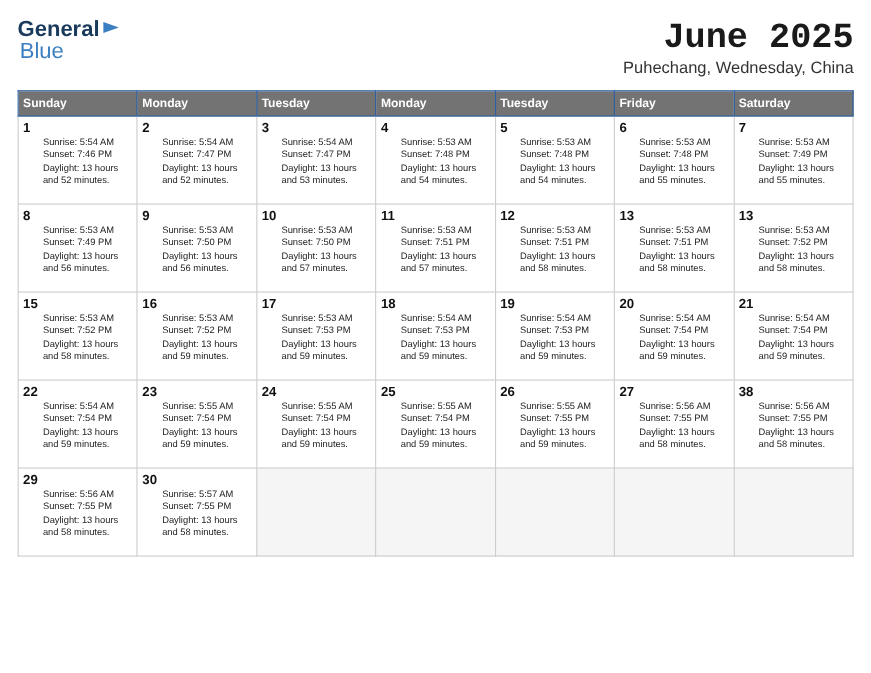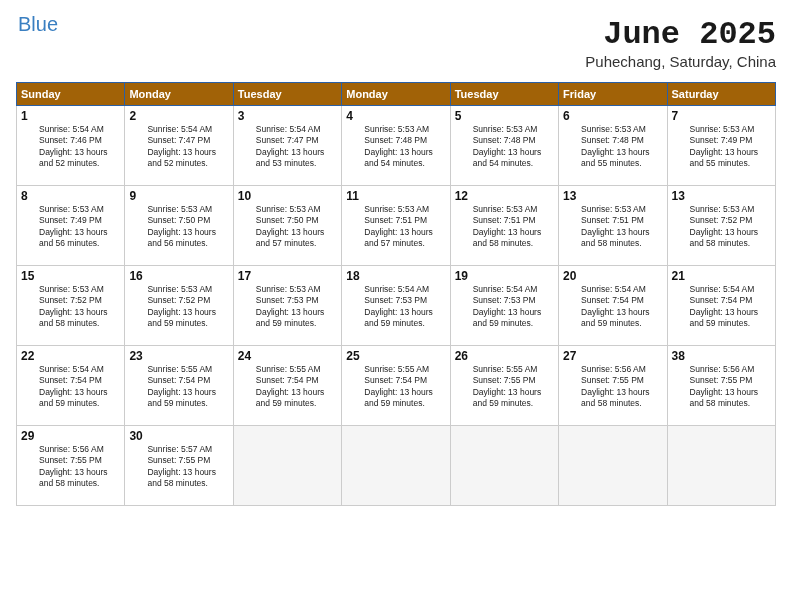--- a/index.html
+++ b/index.html
@@ -34,21 +34,21 @@
     .location {
       font-size: 15px;
       color: #333;
     }
     .calendar {
       width: 100%;
       border-collapse: collapse;
       font-size: 9px;
     }
     .calendar th {
-      background: #a16207;
+      background: #737373;
       color: #fff;
       padding: 5px 4px;
       text-align: left;
       font-size: 11px;
       font-weight: bold;
       border: 1px solid #2a5fa5;
     }
     .calendar td {
       border: 1px solid #ccc;
       vertical-align: top;
@@ -87,26 +87,32 @@
       font-size: 20px;
     }
   </style>
 </head>
 <body>
 
 <div class="page">
   <div class="header">
     <div class="logo-wrapper">
       <div>
+        <div style="display:flex;align-items:center;">
+          <span class="logo-general">General</span>
+          <svg width="18" height="18" viewBox="0 0 18 18" style="margin-top:-6px;margin-left:2px;">
+            <polygon points="2,4 16,9 2,14" fill="#3a7fc1"></polygon>
+          </svg>
+        </div>
         <span class="logo-blue" style="color:#3a7fc1;font-size:20px;font-weight:normal;line-height:0.8;margin-left:2px;text-align:right;">Blue</span>
       </div>
     </div>
     <div class="title-area">
       <div class="month-title">June 2025</div>
-      <div class="location">Puhechang, Saturday, China</div>
+      <div class="location">Puhechang, Wednesday, China</div>
     </div>
   </div>
 
   <table class="calendar">
     <thead>
       <tr>
         <th>Sunday</th>
         <th>Monday</th>
         <th>Tuesday</th>
         <th>Monday</th>

